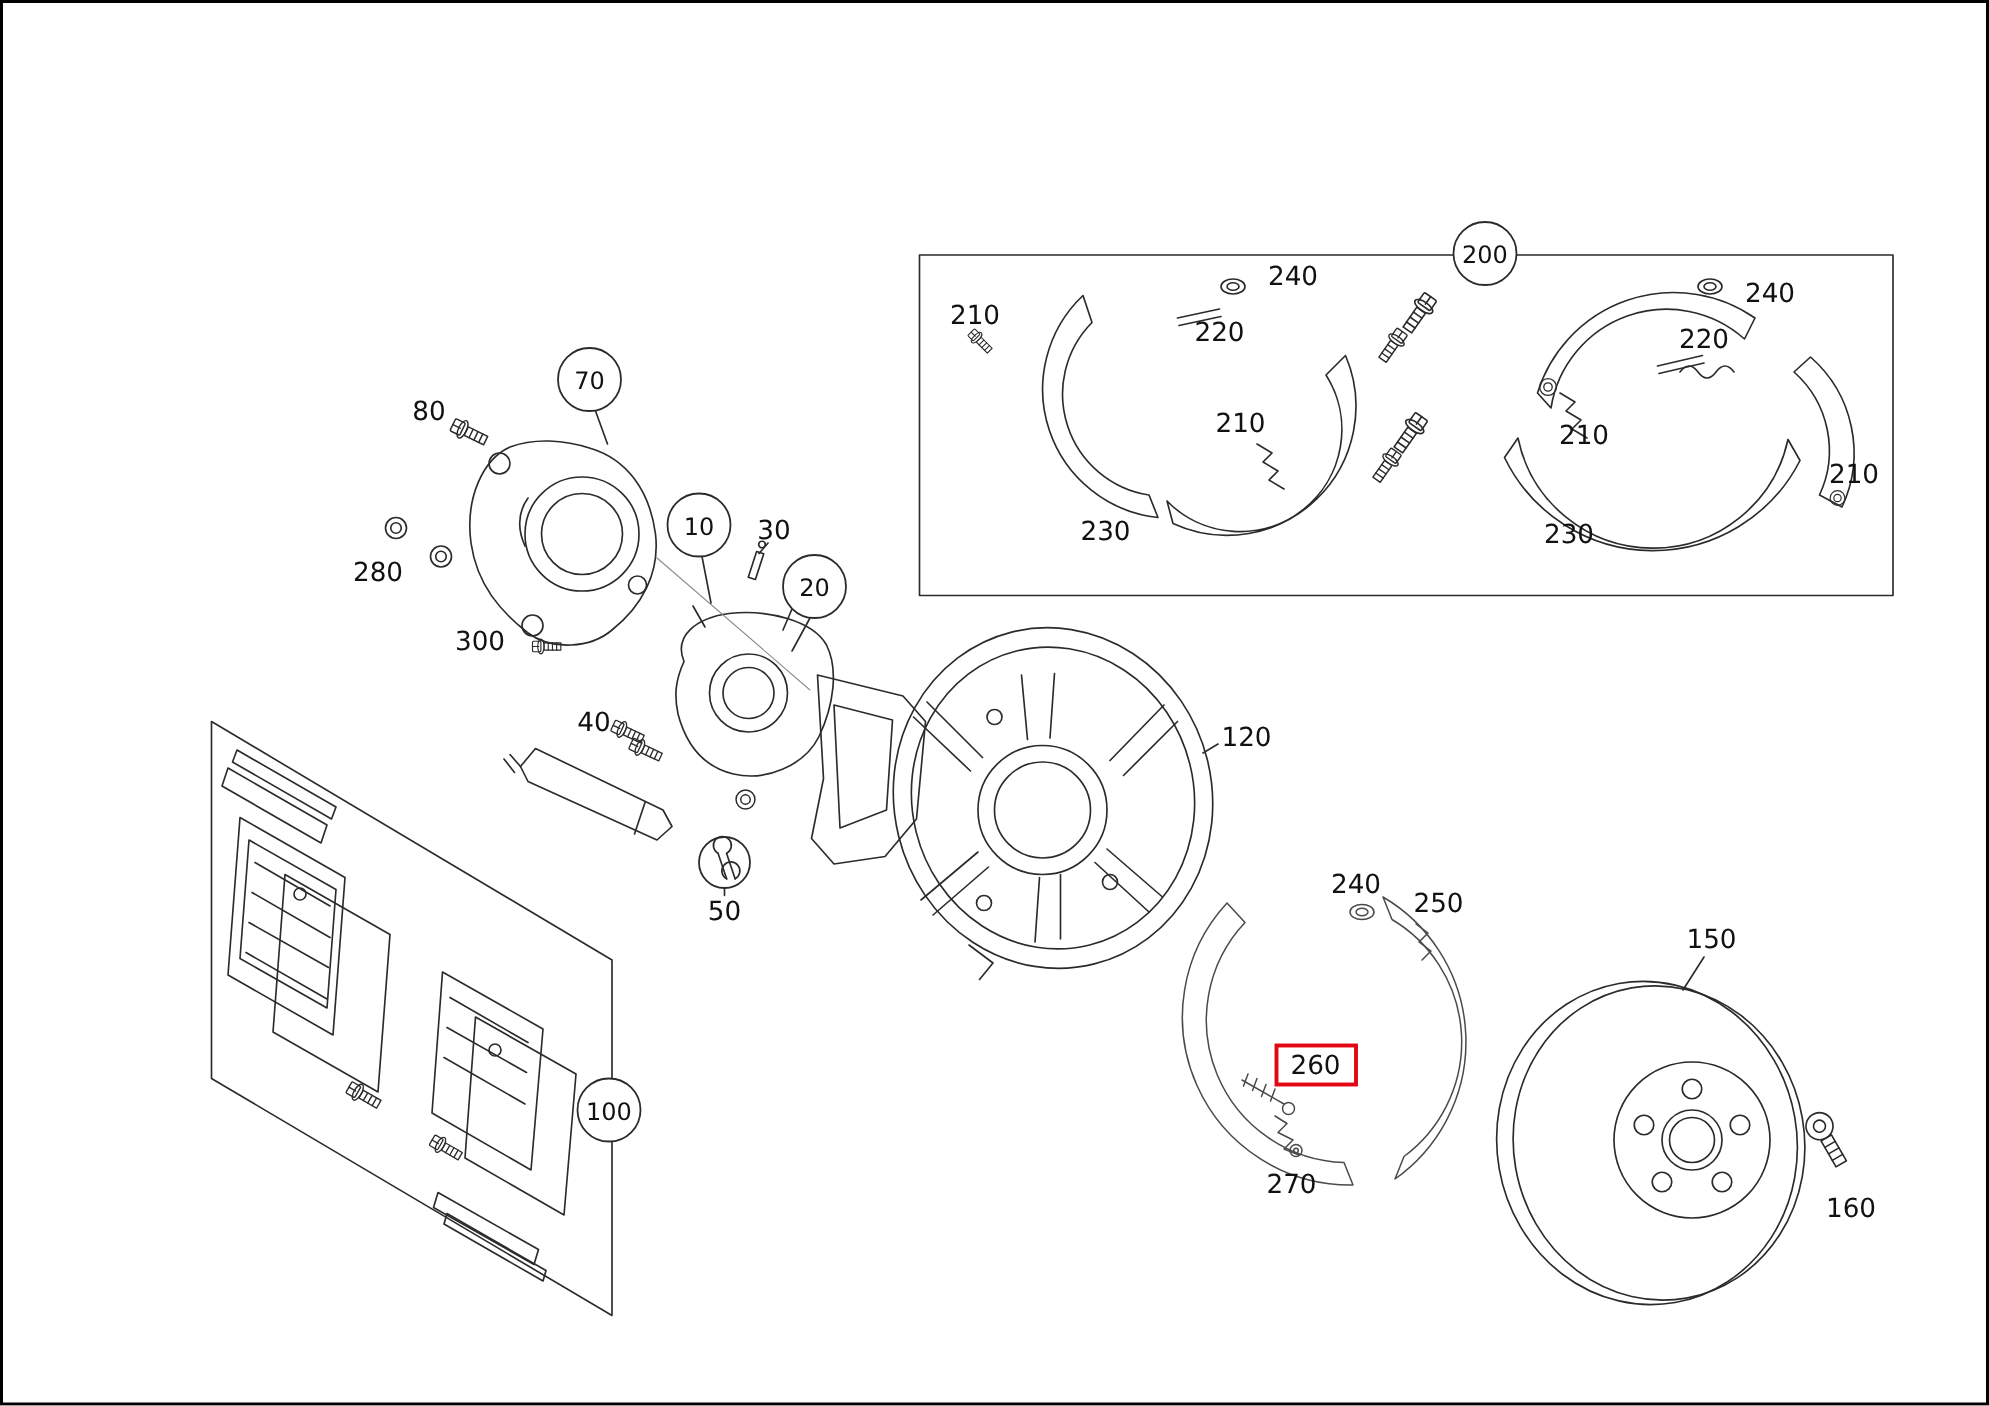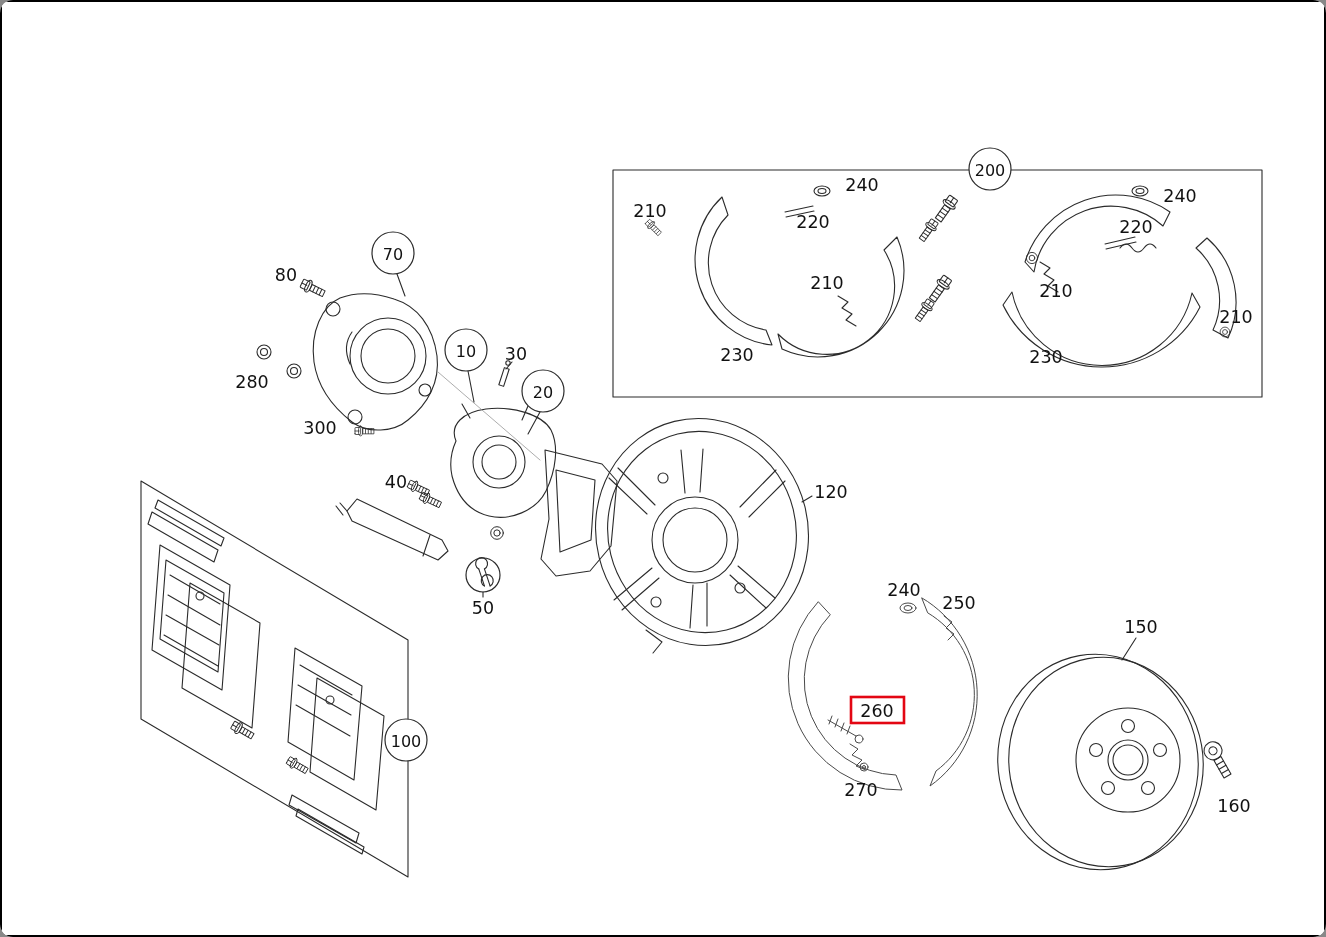--- a/index.html
+++ b/index.html
@@ -2,21 +2,20 @@
 <html><head>
 <meta charset="utf-8">
 <style>
   html,body{margin:0;padding:0;background:#888;}
   .frame{
     position:relative;
     width:1326px;height:937px;
     background:#fff;
     font-family:"DejaVu Sans","Liberation Sans",sans-serif;
     overflow:hidden;
-    border-radius:13px;
   }
   svg{display:block;}
   .art{stroke:#2b2b2b;stroke-width:1.1;fill:none;stroke-linecap:round;stroke-linejoin:round;}
   .art-light{stroke:#4a4a4a;stroke-width:1;fill:none;stroke-linecap:round;stroke-linejoin:round;}
   .lbl{font-family:"DejaVu Sans","Liberation Sans",sans-serif;font-size:17.5px;fill:#111;stroke:none;}
   .lblc{font-family:"DejaVu Sans","Liberation Sans",sans-serif;font-size:16px;fill:#111;stroke:none;}
   .callout-bubble{fill:#fff;stroke:#2b2b2b;stroke-width:1.2;}
   .hl-box{fill:#fff;stroke-width:2.6;}
 </style>
 </head>

